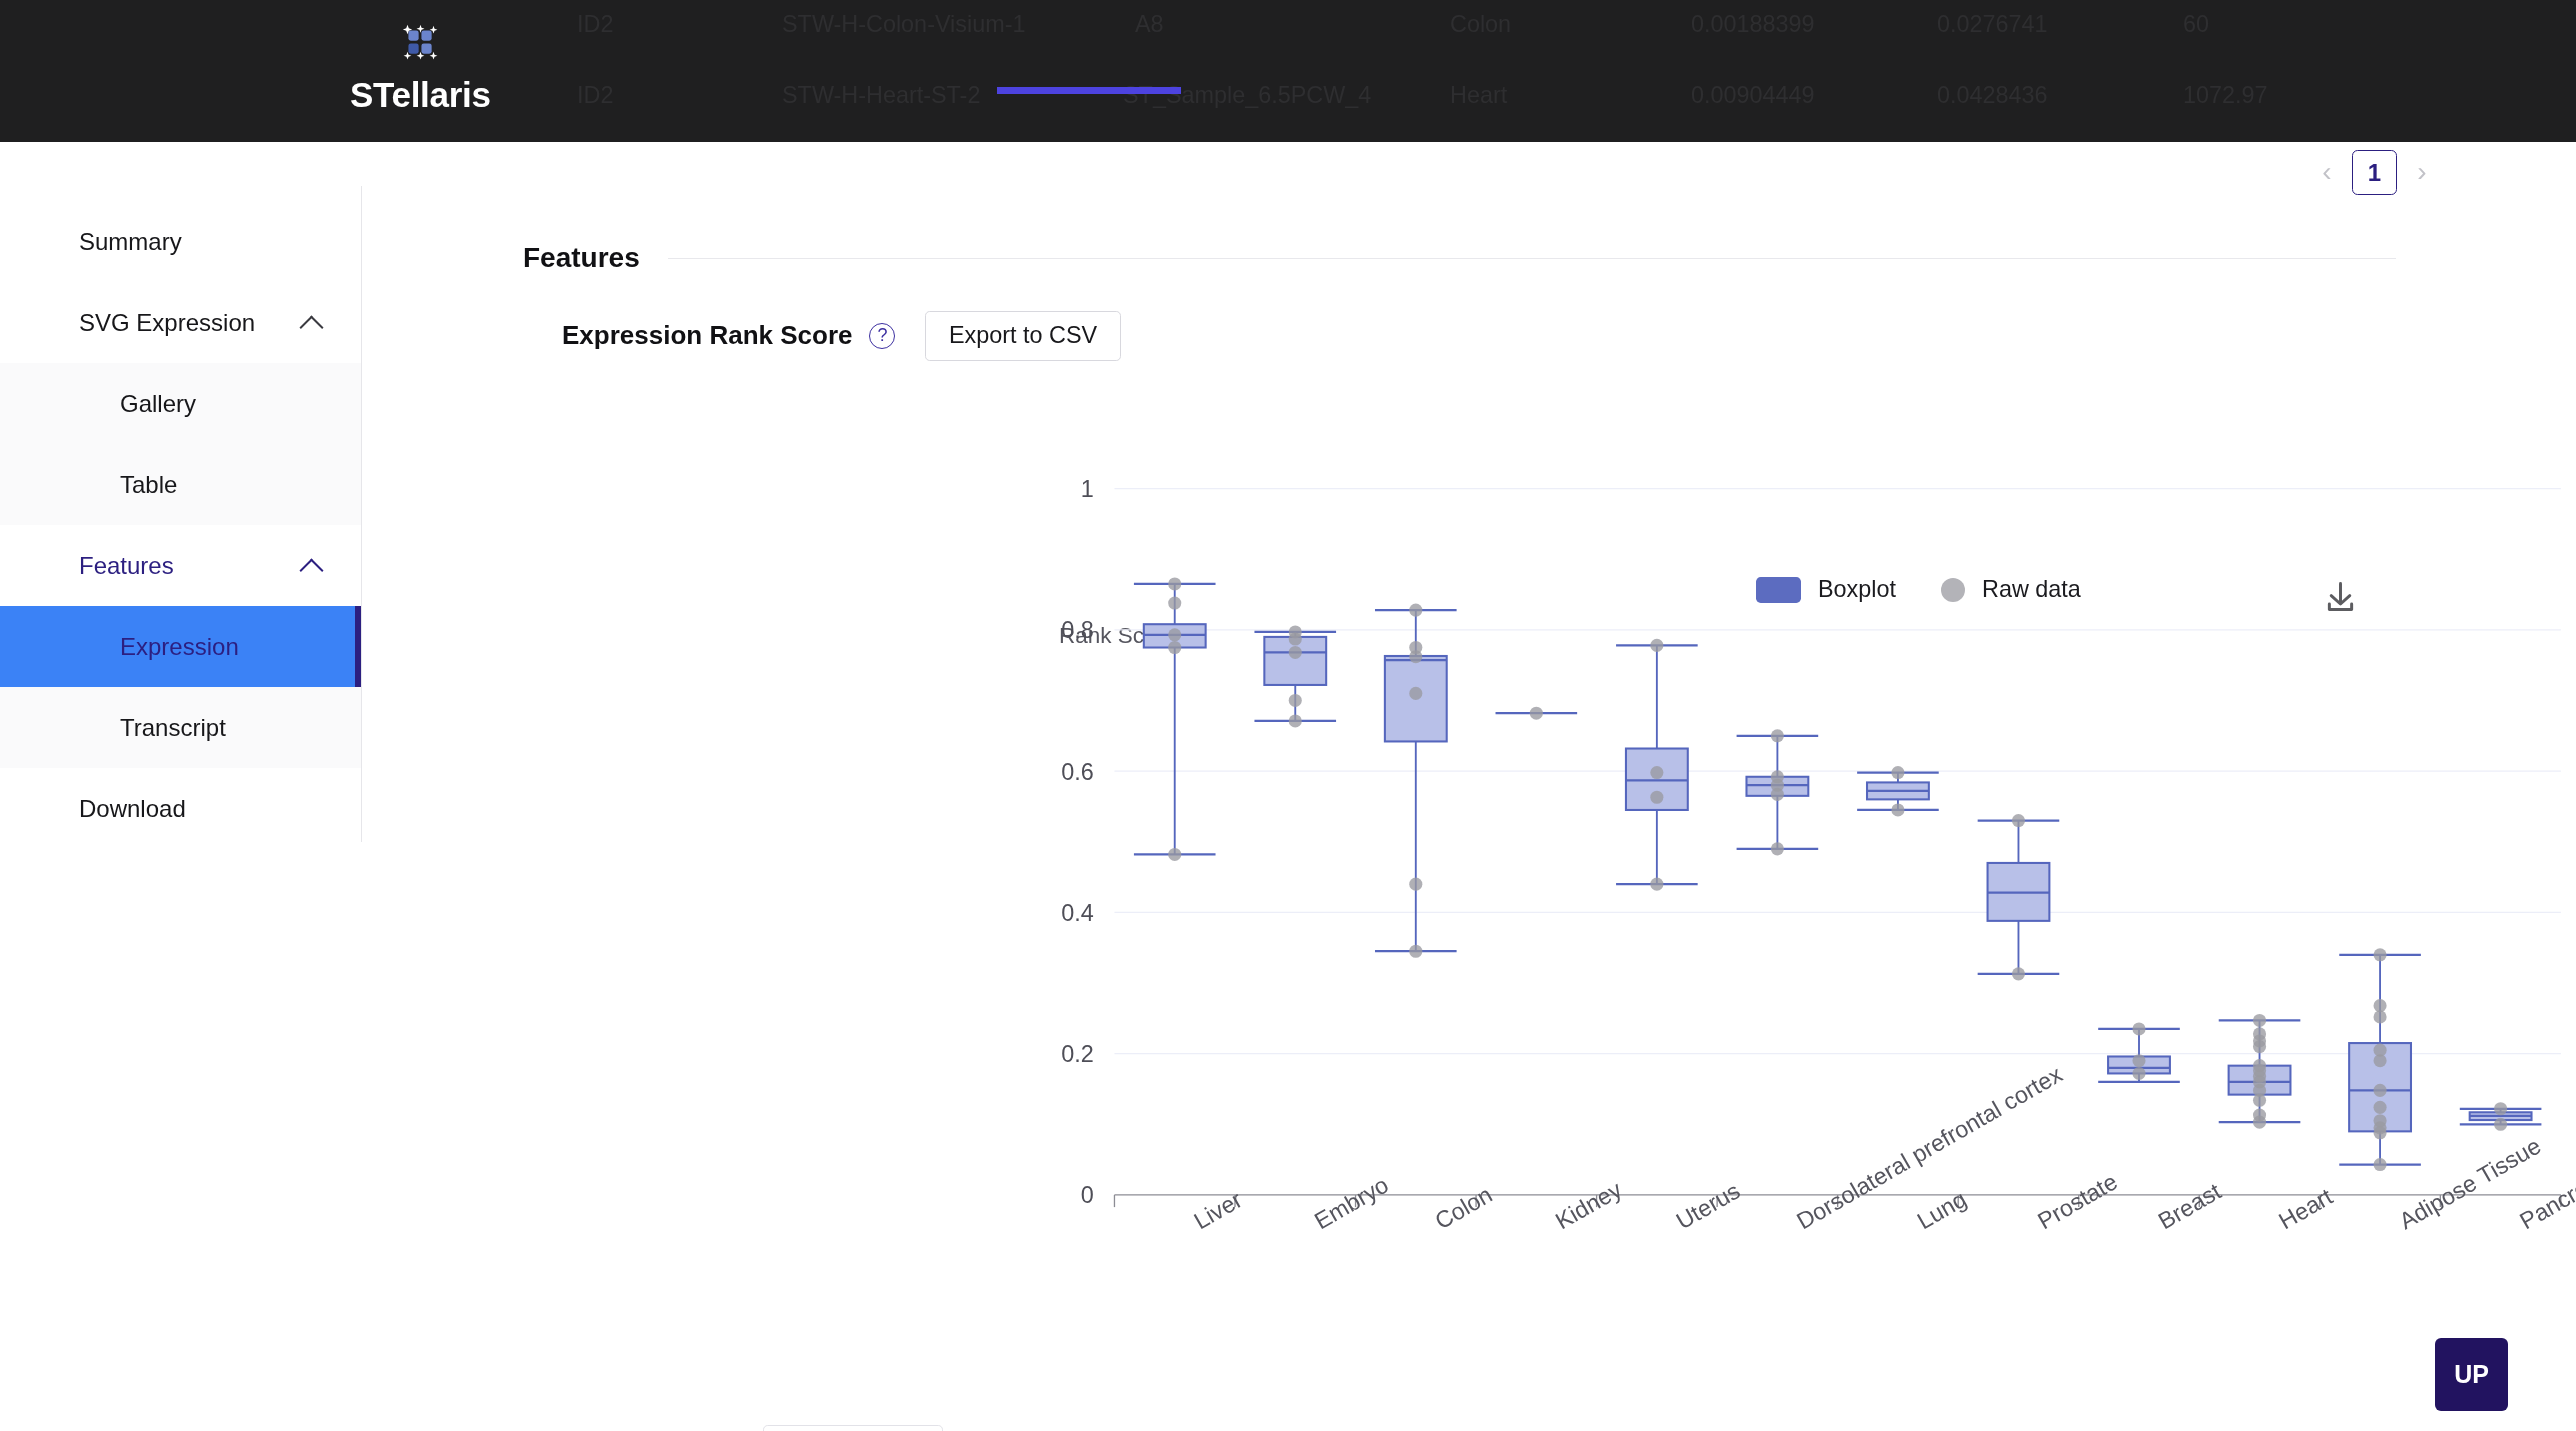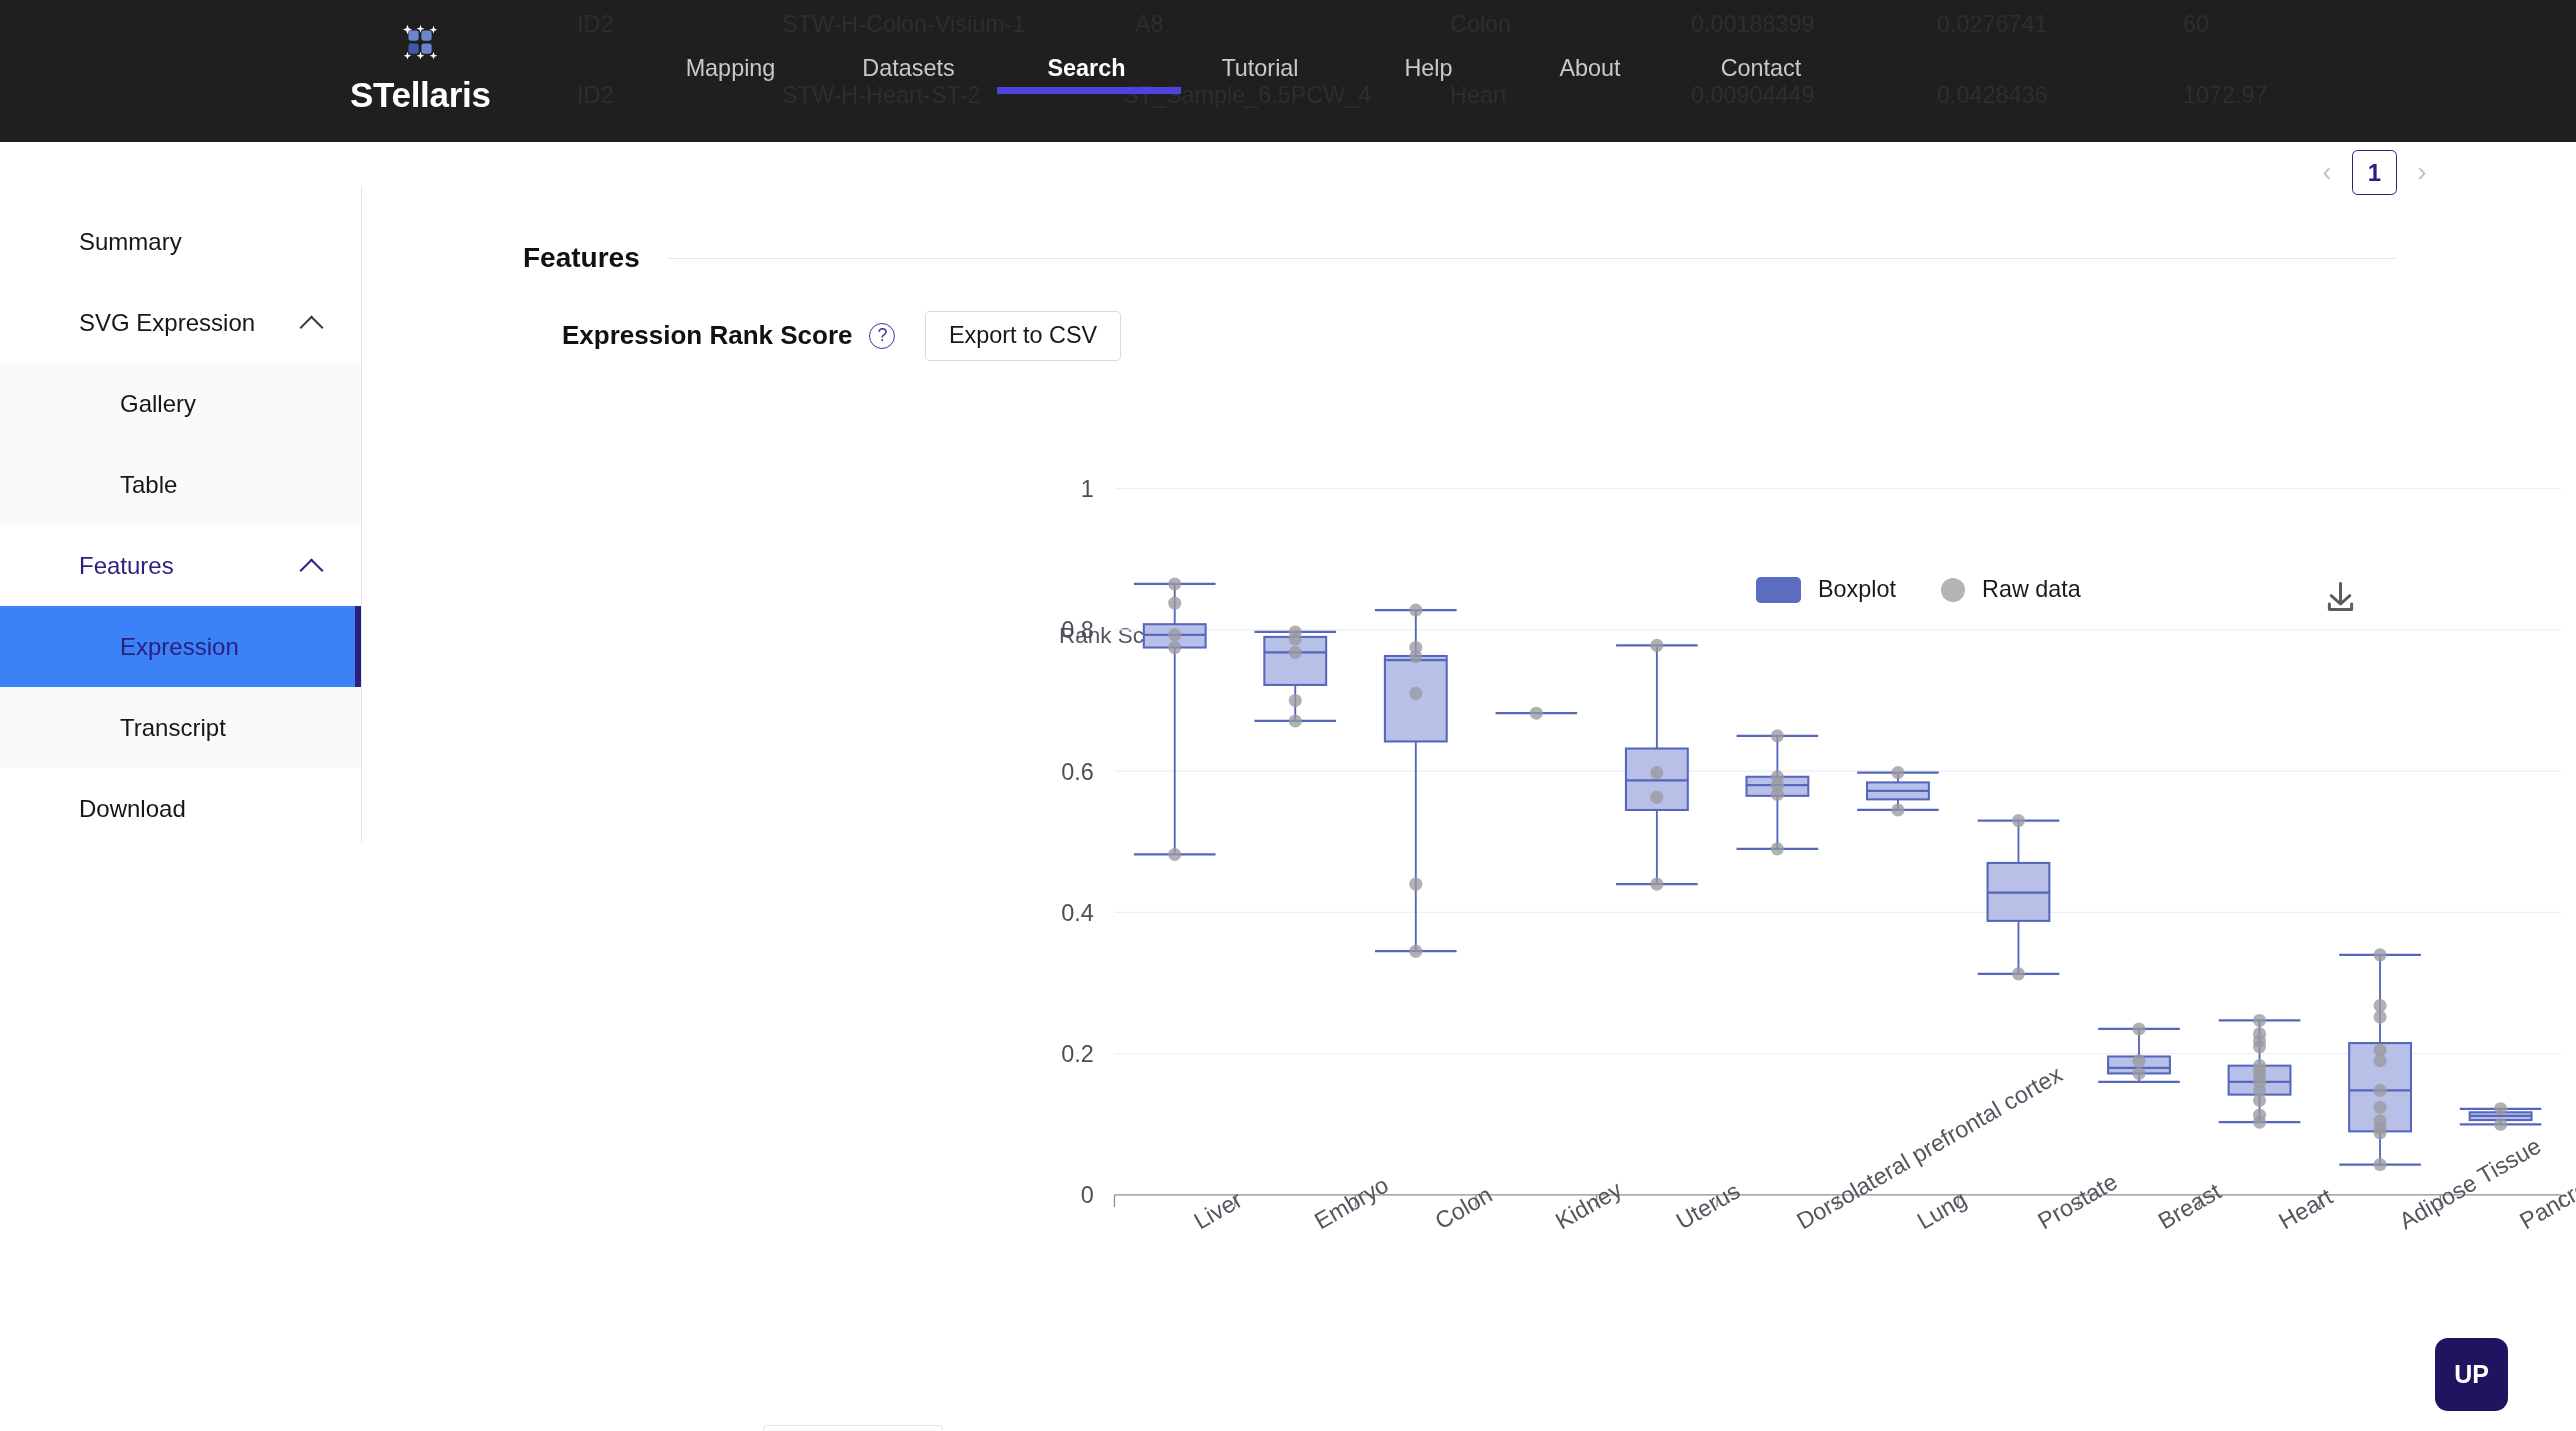--- a/index.html
+++ b/index.html
@@ -227,21 +227,21 @@
     left: 681px; top: 437px;
     font-size: 22.5px; color: #55555e;
   }
 
   
   .up-btn {
     position: absolute;
     left: 2435px; top: 1338px;
     width: 73px; height: 73px;
     background: #221360;
-    border-radius: 13px;
+    border-radius: 6px;
     color: #ffffff;
     font-size: 25px; font-weight: 700;
     display: flex; align-items: center; justify-content: center;
     cursor: pointer;
   }
   .bottom-stub {
     position: absolute;
     left: 763px; top: 1425px;
     width: 180px; height: 37px;
     border: 0.9px solid #e2e2e8;
@@ -288,29 +288,20 @@
             <path d="M35 3 L36.1 6.1 L39.2 7.2 L36.1 8.3 L35 11.4 L33.9 8.3 L30.8 7.2 L33.9 6.1 Z"></path>
             <path d="M7 31 L8.1 34.1 L11.2 35.2 L8.1 36.3 L7 39.4 L5.9 36.3 L2.8 35.2 L5.9 34.1 Z"></path>
             <path d="M21 31 L22.1 34.1 L25.2 35.2 L22.1 36.3 L21 39.4 L19.9 36.3 L16.8 35.2 L19.9 34.1 Z"></path>
             <path d="M35 31 L36.1 34.1 L39.2 35.2 L36.1 36.3 L35 39.4 L33.9 36.3 L30.8 35.2 L33.9 34.1 Z"></path>
           </g>
         </svg>
       </span>
       <span class="brand-name">STellaris</span>
     </div>
 
-    <div class="nav-links">
-      <span class="nav-link" style="width:169px">Mapping</span>
-      <span class="nav-link" style="width:187px">Datasets</span>
-      <span class="nav-link active" style="width:169px">Search</span>
-      <span class="nav-link" style="width:178px">Tutorial</span>
-      <span class="nav-link" style="width:159px">Help</span>
-      <span class="nav-link" style="width:164px">About</span>
-      <span class="nav-link" style="width:178px">Contact</span>
-    </div>
 
     <div class="nav-underline"></div>
   </div>
 </div>
 
 <div class="pagination">
   <span class="page-arrow">‹</span>
   <span class="page-num">1</span>
   <span class="page-arrow">›</span>
 </div>

